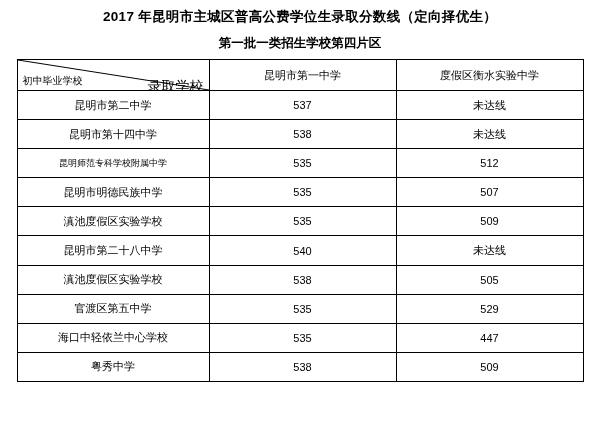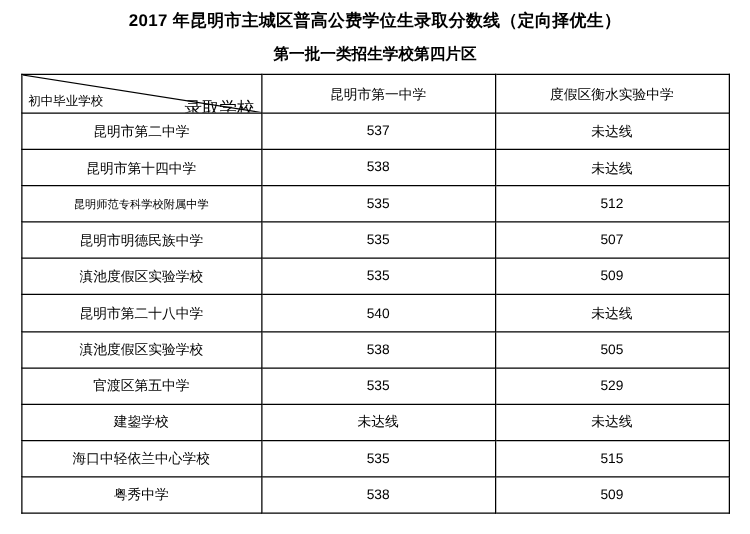--- a/index.html
+++ b/index.html
@@ -167,28 +167,23 @@
           <td class="school-name">滇池度假区实验学校</td>
           <td class="score">538</td>
           <td class="score">505</td>
         </tr>
         <tr class="body-row">
           <td class="school-name">官渡区第五中学</td>
           <td class="score">535</td>
           <td class="score">529</td>
         </tr>
         <tr class="body-row">
-          <td class="school-name">建鋆学校</td>
-          <td class="score">未达线</td>
-          <td class="score">未达线</td>
-        </tr>
-        <tr class="body-row">
           <td class="school-name">海口中轻依兰中心学校</td>
           <td class="score">535</td>
-          <td class="score">515</td>
+          <td class="score">447</td>
         </tr>
         <tr class="body-row">
           <td class="school-name">粤秀中学</td>
           <td class="score">538</td>
           <td class="score">509</td>
         </tr>
       </tbody>
   </table>
 
 </div>

